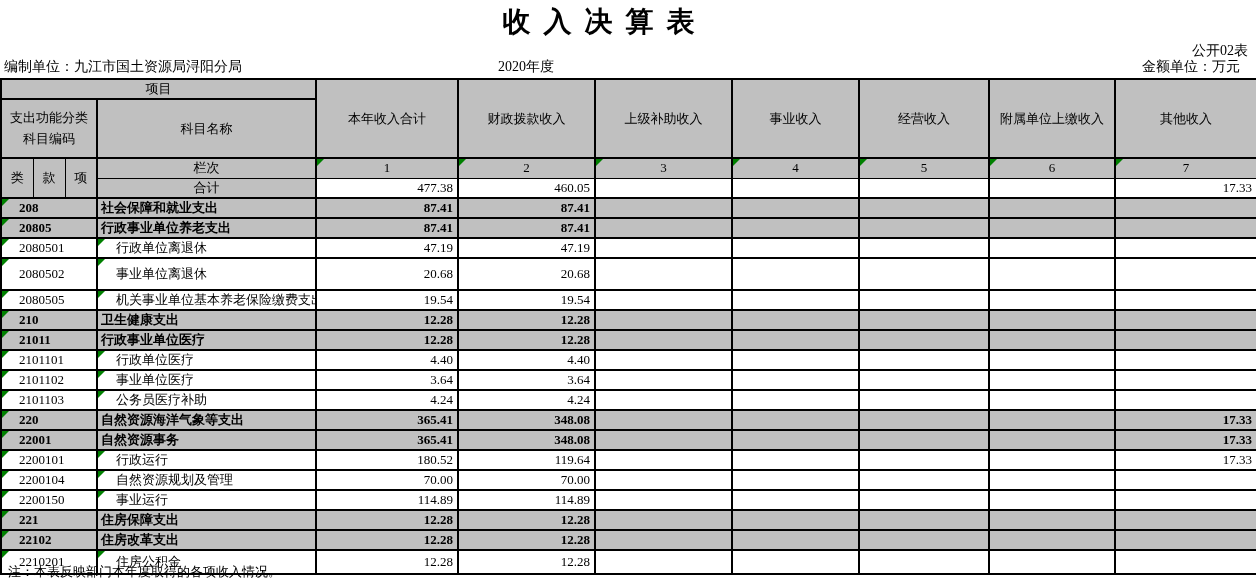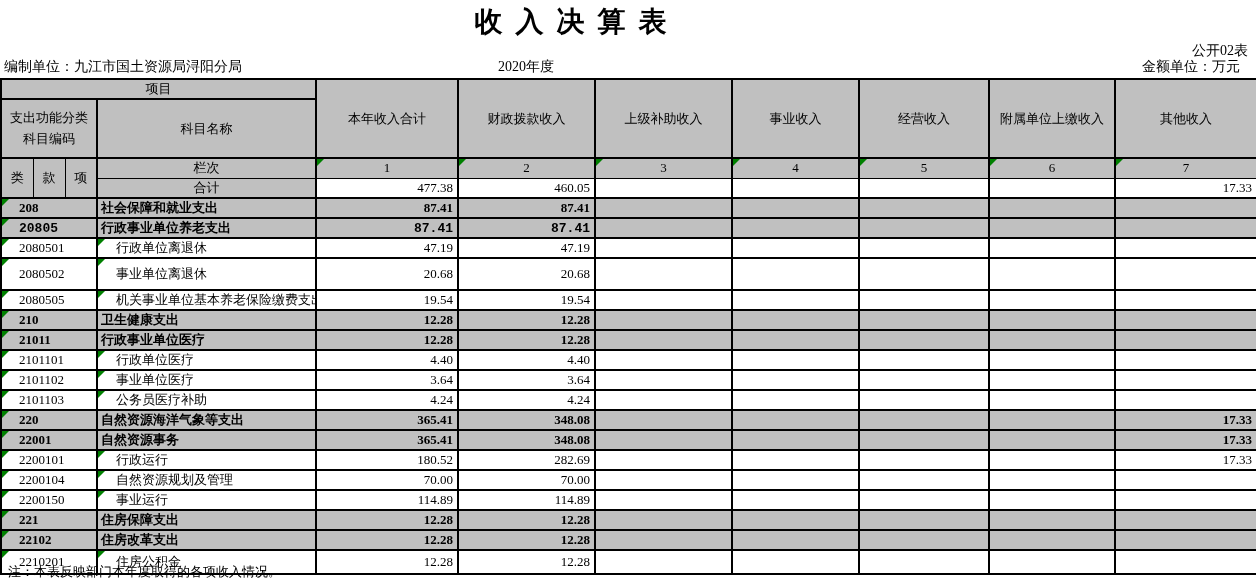--- a/index.html
+++ b/index.html
@@ -2,21 +2,21 @@
 <html><head>
 <meta charset="utf-8">
 <style>
   html,body { margin:0; padding:0; }
   body {
     width:1256px; height:585px; position:relative; overflow:hidden;
     background:#ffffff; color:#000000;
     font-family:"Liberation Serif","DejaVu Serif",serif;
   }
   .title {
-    position:absolute; top:3px; left:556px; transform:translateX(-50%);
+    position:absolute; top:3px; left:584px; transform:translateX(-50%);
     font-family:"Liberation Sans","DejaVu Sans",sans-serif;
     font-weight:bold; font-size:28px; letter-spacing:13px; white-space:nowrap;padding-left:42px;
   }
   .table-code { position:absolute; top:42px; right:8px; font-size:14px; }
   .meta { position:absolute; top:58px; left:0; width:1256px; height:20px; font-size:14px; }
   .meta .prepared { position:absolute; left:4px; top:0; }
   .meta .year { position:absolute; left:526px; top:0; transform:translateX(-50%); }
   .meta .unit { position:absolute; right:16px; top:0; }
 
   table.sheet {
@@ -117,21 +117,21 @@
         <td colspan="3" class="code gray bold"><span class="tri"></span>208</td>
         <td class="name gray bold">社会保障和就业支出</td>
         <td class="num gray bold">87.41</td>
         <td class="num gray bold">87.41</td>
         <td class="num gray bold"></td>
         <td class="num gray bold"></td>
         <td class="num gray bold"></td>
         <td class="num gray bold"></td>
         <td class="num gray bold"></td>
       </tr>
-      <tr style="height: 20px; font-family: Liberation Mono, monospace;">
+      <tr style="height: 20px;">
         <td colspan="3" class="code gray bold"><span class="tri"></span>20805</td>
         <td class="name gray bold">行政事业单位养老支出</td>
         <td class="num gray bold">87.41</td>
         <td class="num gray bold">87.41</td>
         <td class="num gray bold"></td>
         <td class="num gray bold"></td>
         <td class="num gray bold"></td>
         <td class="num gray bold"></td>
         <td class="num gray bold"></td>
       </tr>
@@ -242,21 +242,21 @@
         <td class="num gray bold"></td>
         <td class="num gray bold"></td>
         <td class="num gray bold"></td>
         <td class="num gray bold"></td>
         <td class="num gray bold">17.33</td>
       </tr>
       <tr style="height: 20px;">
         <td colspan="3" class="code"><span class="tri"></span>2200101</td>
         <td class="name detail"><span class="tri"></span>行政运行</td>
         <td class="num">180.52</td>
-        <td class="num">282.69</td>
+        <td class="num">119.64</td>
         <td class="num"></td>
         <td class="num"></td>
         <td class="num"></td>
         <td class="num"></td>
         <td class="num">17.33</td>
       </tr>
       <tr style="height: 20px;">
         <td colspan="3" class="code"><span class="tri"></span>2200104</td>
         <td class="name detail"><span class="tri"></span>自然资源规划及管理</td>
         <td class="num">70.00</td>

